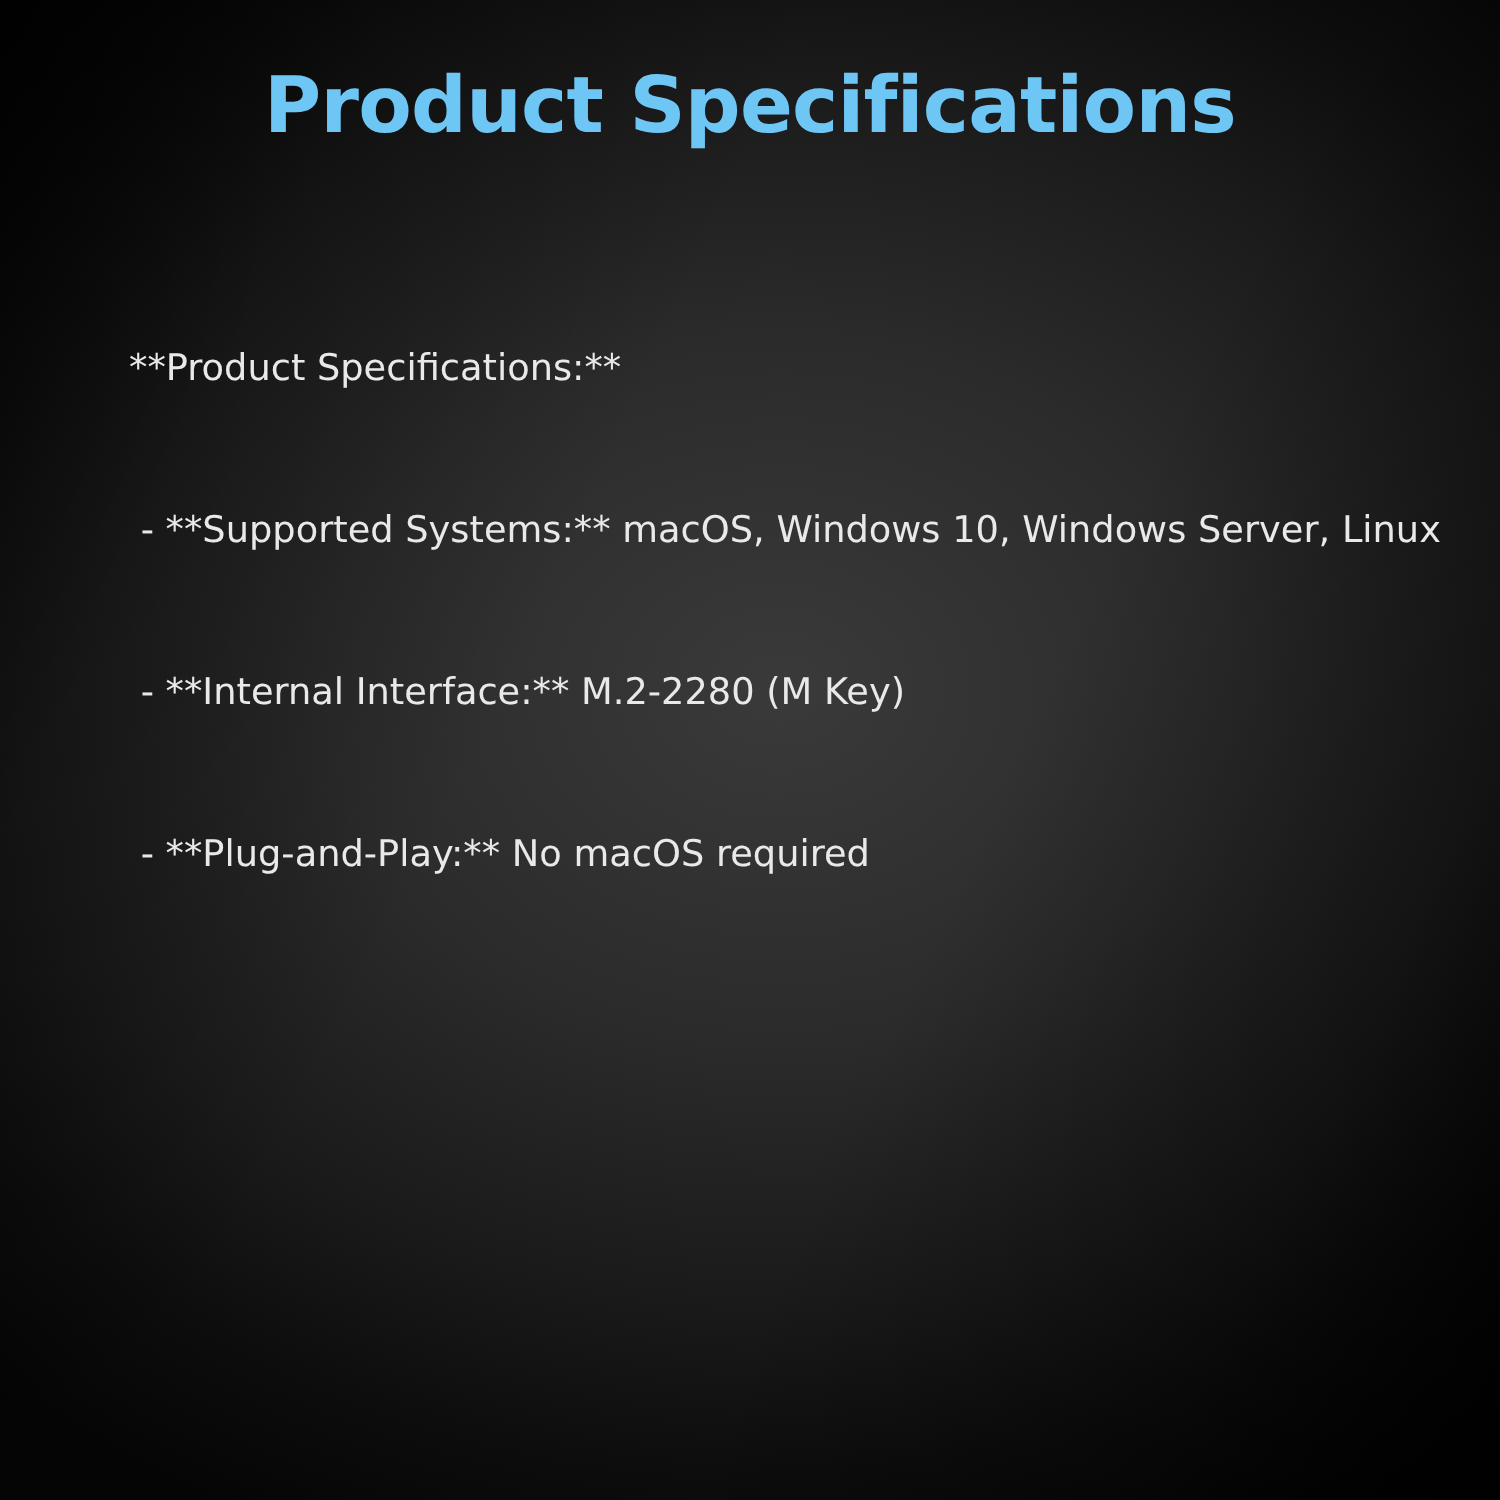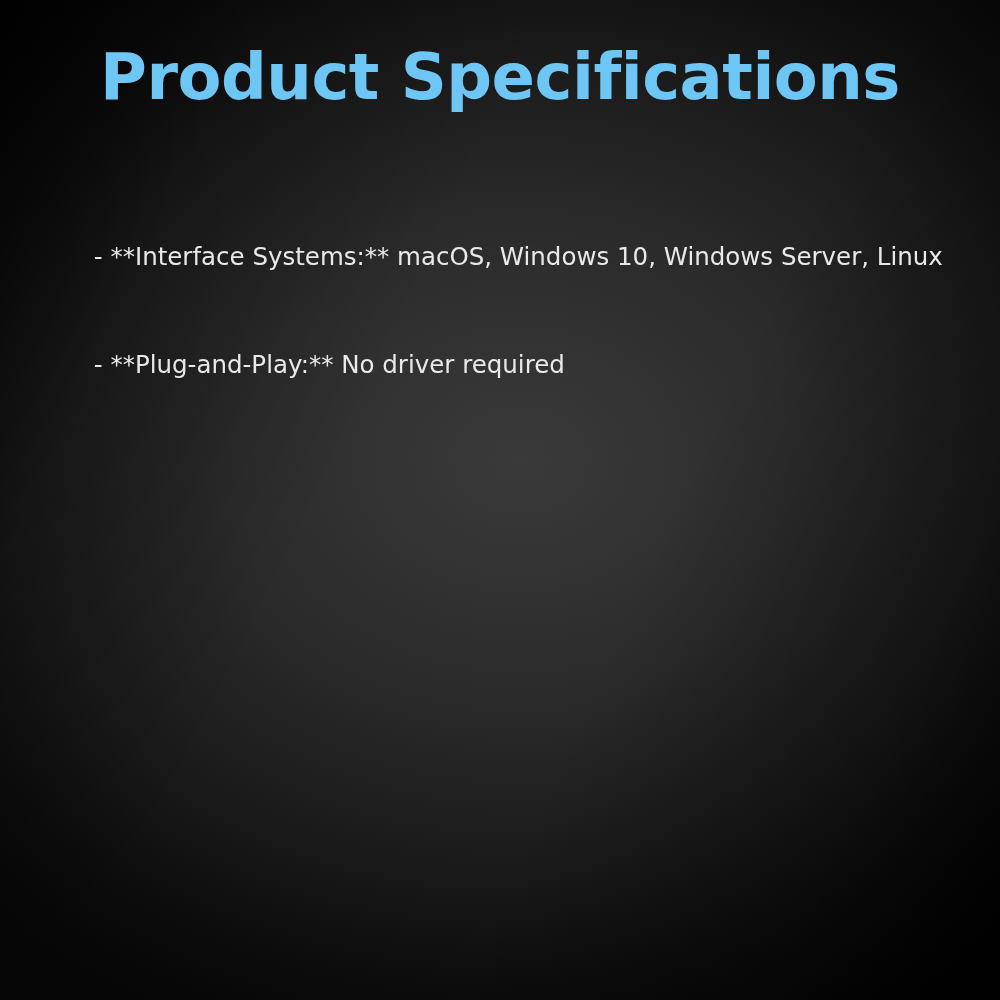--- a/index.html
+++ b/index.html
@@ -31,21 +31,21 @@
     pointer-events: none;
   }
   .content {
     position: relative;
     z-index: 2;
     padding: 0 0 0 0;
   }
   .title {
     text-align: center;
     color: #6ec6f5;
-    font-size: 64px;
+    font-size: 52px;
     font-weight: bold;
     letter-spacing: -0.5px;
     padding-top: 44px;
     line-height: 1.05;
   }
   .spec-block {
     margin-top: 56px;
     padding-left: 86px;
     padding-right: 40px;
     color: #e9e9e9;
@@ -59,22 +59,24 @@
 </style>
 </head>
 <body>
 
 <div class="page">
   <div class="content">
 
     <div class="title">Product Specifications</div>
 
     <div class="spec-block">
-      <div class="line"> - **Interface Systems:** macOS, Windows 10, Windows Server, Linux</div>
-      <div class="line"> - **Plug-and-Play:** No driver required</div>
+      <div class="line">**Product Specifications:**</div>
+      <div class="line"> - **Supported Systems:** macOS, Windows 10, Windows Server, Linux</div>
+      <div class="line"> - **Internal Interface:** M.2-2280 (M Key)</div>
+      <div class="line"> - **Plug-and-Play:** No macOS required</div>
       
       
       
       
       
     </div>
 
   </div>
 </div>
 

